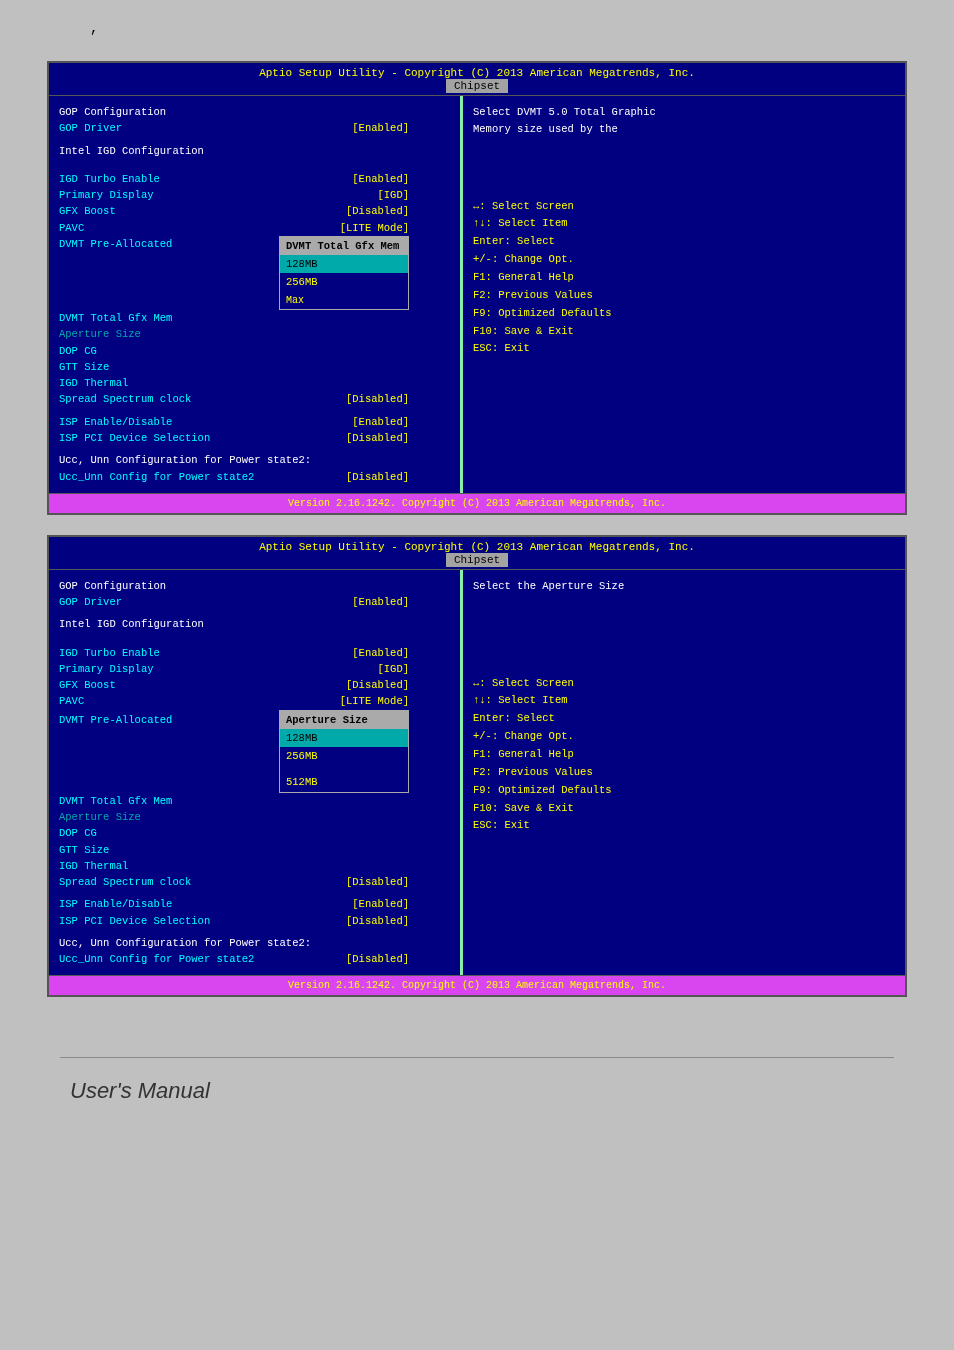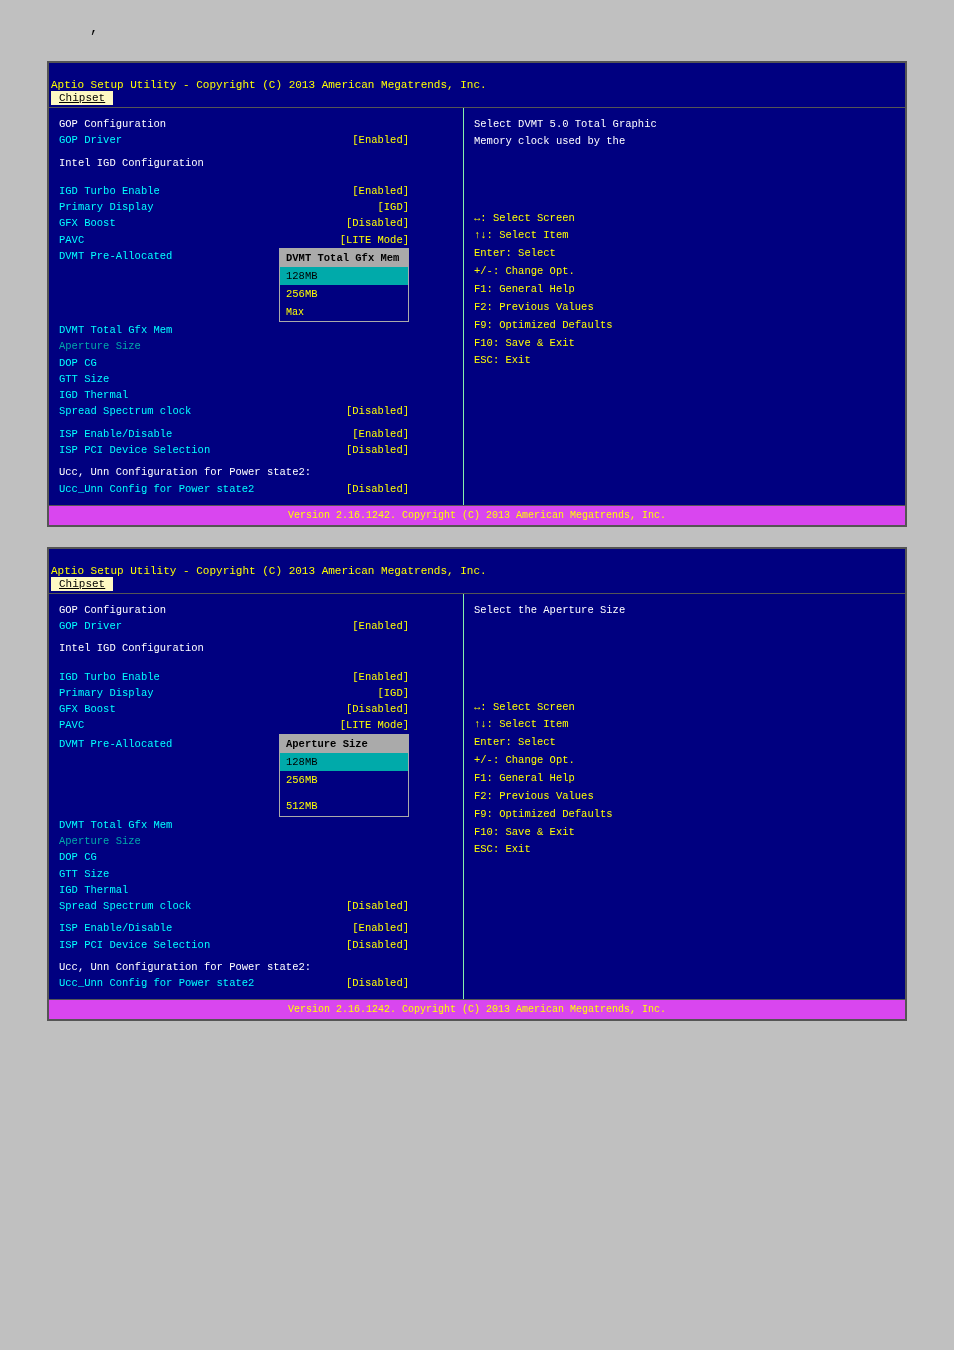--- a/index.html
+++ b/index.html
@@ -33,56 +33,55 @@
       background: #000080;
       color: #ffff00;
       width: 100%;
       max-width: 860px;
       margin: 0 auto;
     }
 
     .bios-header {
       background: #000080;
       color: #ffff00;
-      text-align: left;
-      padding: 16px 2px 2px;
+      text-align: center;
+      padding: 4px 2px 2px;
       font-size: 11px;
       border-bottom: 1px solid #555;
     }
 
     .bios-header .tab-active {
-      background: #fef9c3;
+      background: #a3a3a3;
       color: #000;
       padding: 1px 8px;
       display: inline-block;
-      text-decoration: underline;
     }
 
     .bios-body {
       display: flex;
       padding: 0;
       min-height: 300px;
+      gap: 41px;
     }
 
     .bios-left {
       flex: 0 0 370px;
       padding: 8px 10px;
       color: #ffff00;
       font-size: 10.5px;
       line-height: 1.55;
     }
 
     .bios-right {
       flex: 1;
       padding: 8px 10px;
       color: #ffff00;
       font-size: 10.5px;
       line-height: 1.7;
-      border-left: 1px solid #86efac;
-      margin-left: 44px;
+      border-left: 3px solid #86efac;
     }
 
     .bios-left .item-row {
       display: flex;
       justify-content: space-between;
     }
 
     .bios-footer {
       background: #d946ef;
       color: #ffff00;
@@ -230,21 +229,21 @@
         </div>
         <div class="item-row">
           <span class="item-label-col">Ucc_Unn Config for Power state2</span>
           <span class="item-value-col">[Disabled]</span>
         </div>
       </div>
 
       <div class="bios-right">
         <div class="help-text">
           <div>Select DVMT 5.0 Total Graphic</div>
-          <div>Memory clock used by the</div>
+          <div>Memory size used by the</div>
         </div>
         <div style="margin-top: 60px;">
           <div class="help-item">↔: Select Screen</div>
           <div class="help-item">↑↓: Select Item</div>
           <div class="help-item">Enter: Select</div>
           <div class="help-item">+/-: Change Opt.</div>
           <div class="help-item">F1: General Help</div>
           <div class="help-item">F2: Previous Values</div>
           <div class="help-item">F9: Optimized Defaults</div>
           <div class="help-item">F10: Save &amp; Exit</div>
@@ -352,14 +351,18 @@
           <div class="help-item">F2: Previous Values</div>
           <div class="help-item">F9: Optimized Defaults</div>
           <div class="help-item">F10: Save &amp; Exit</div>
           <div class="help-item">ESC: Exit</div>
         </div>
       </div>
     </div>
     <div class="bios-footer">Version 2.16.1242. Copyright (C) 2013 American Megatrends, Inc.</div>
   </div>
 
+  <div style="margin-top: 40px;">
+    <div class="divider-line"></div>
+    <div class="users-manual">User's Manual</div>
+  </div>
 
 </div>
 
 </body></html>

